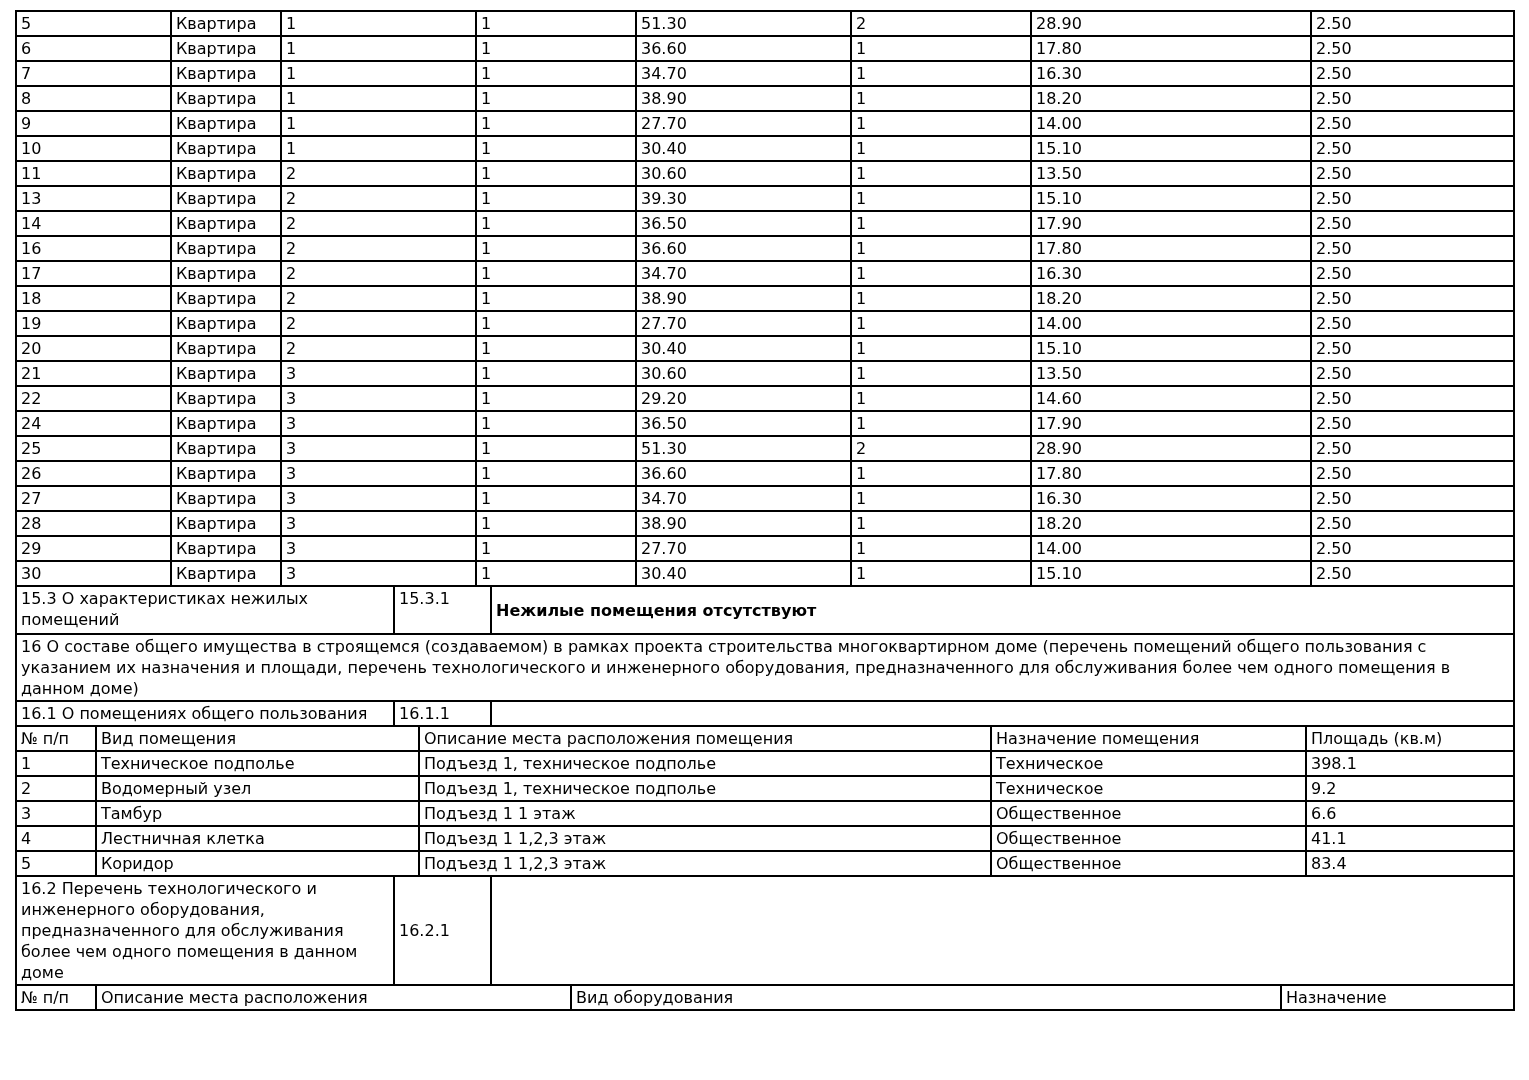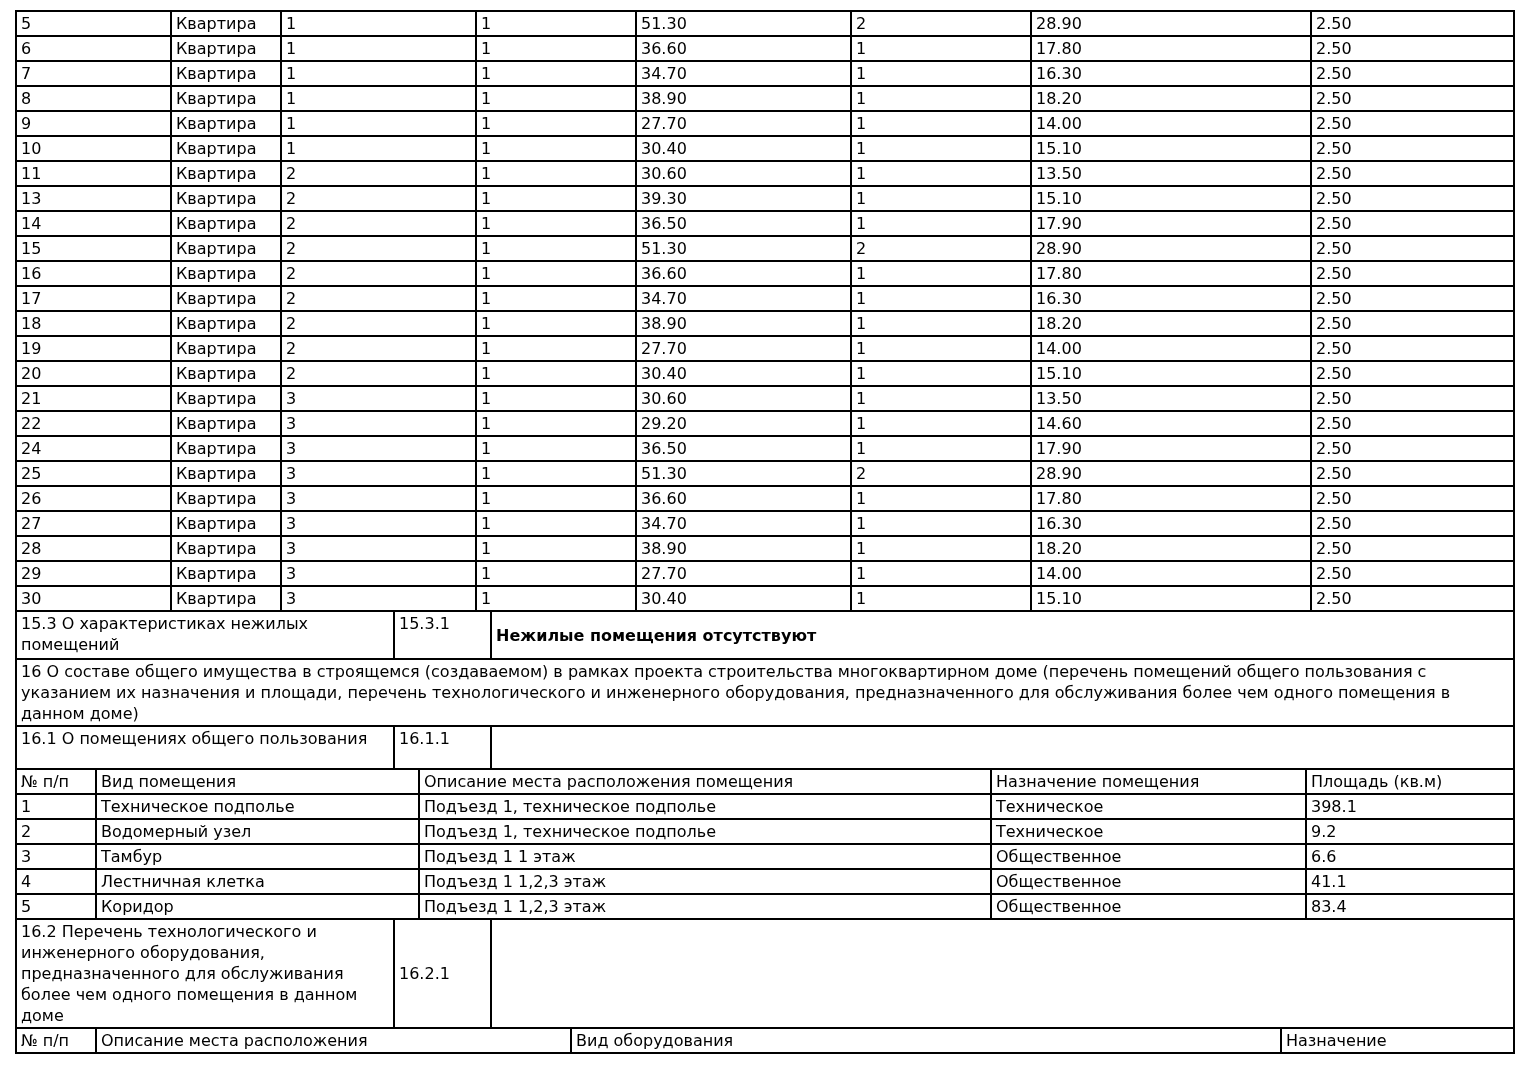--- a/index.html
+++ b/index.html
@@ -9,21 +9,21 @@
   table { border-collapse:collapse; table-layout:fixed; width:1498px; margin-top:-2px; }
   table.first { margin-top:0; }
   td, th { border:2px solid #000; padding:1px 4px; vertical-align:top; text-align:left;
     font-weight:normal; line-height:21px; overflow:hidden; }
   .nowrap td, .nowrap th { white-space:nowrap; }
   .wrap { white-space:normal; }
   .bold { font-weight:bold; }
   .vmid { vertical-align:middle; }
   .h-153 td { height:48px; }
   .h-16 td { height:46px; }
-  .h-161 td { height:43px;margin-top:12px; }
+  .h-161 td { height:25px;margin-top:12px; }
   .h-162 td { height:103px; }
 </style>
 </head>
 <body>
 
 <div class="page">
 
   <table class="first nowrap">
     <colgroup>
       <col style="width:155px">
@@ -120,30 +120,20 @@
           <td>14</td>
           <td>Квартира</td>
           <td>2</td>
           <td>1</td>
           <td>36.50</td>
           <td>1</td>
           <td>17.90</td>
           <td>2.50</td>
         </tr>
         <tr>
-          <td>15</td>
-          <td>Квартира</td>
-          <td>2</td>
-          <td>1</td>
-          <td>51.30</td>
-          <td>2</td>
-          <td>28.90</td>
-          <td>2.50</td>
-        </tr>
-        <tr>
           <td>16</td>
           <td>Квартира</td>
           <td>2</td>
           <td>1</td>
           <td>36.60</td>
           <td>1</td>
           <td>17.80</td>
           <td>2.50</td>
         </tr>
         <tr>

